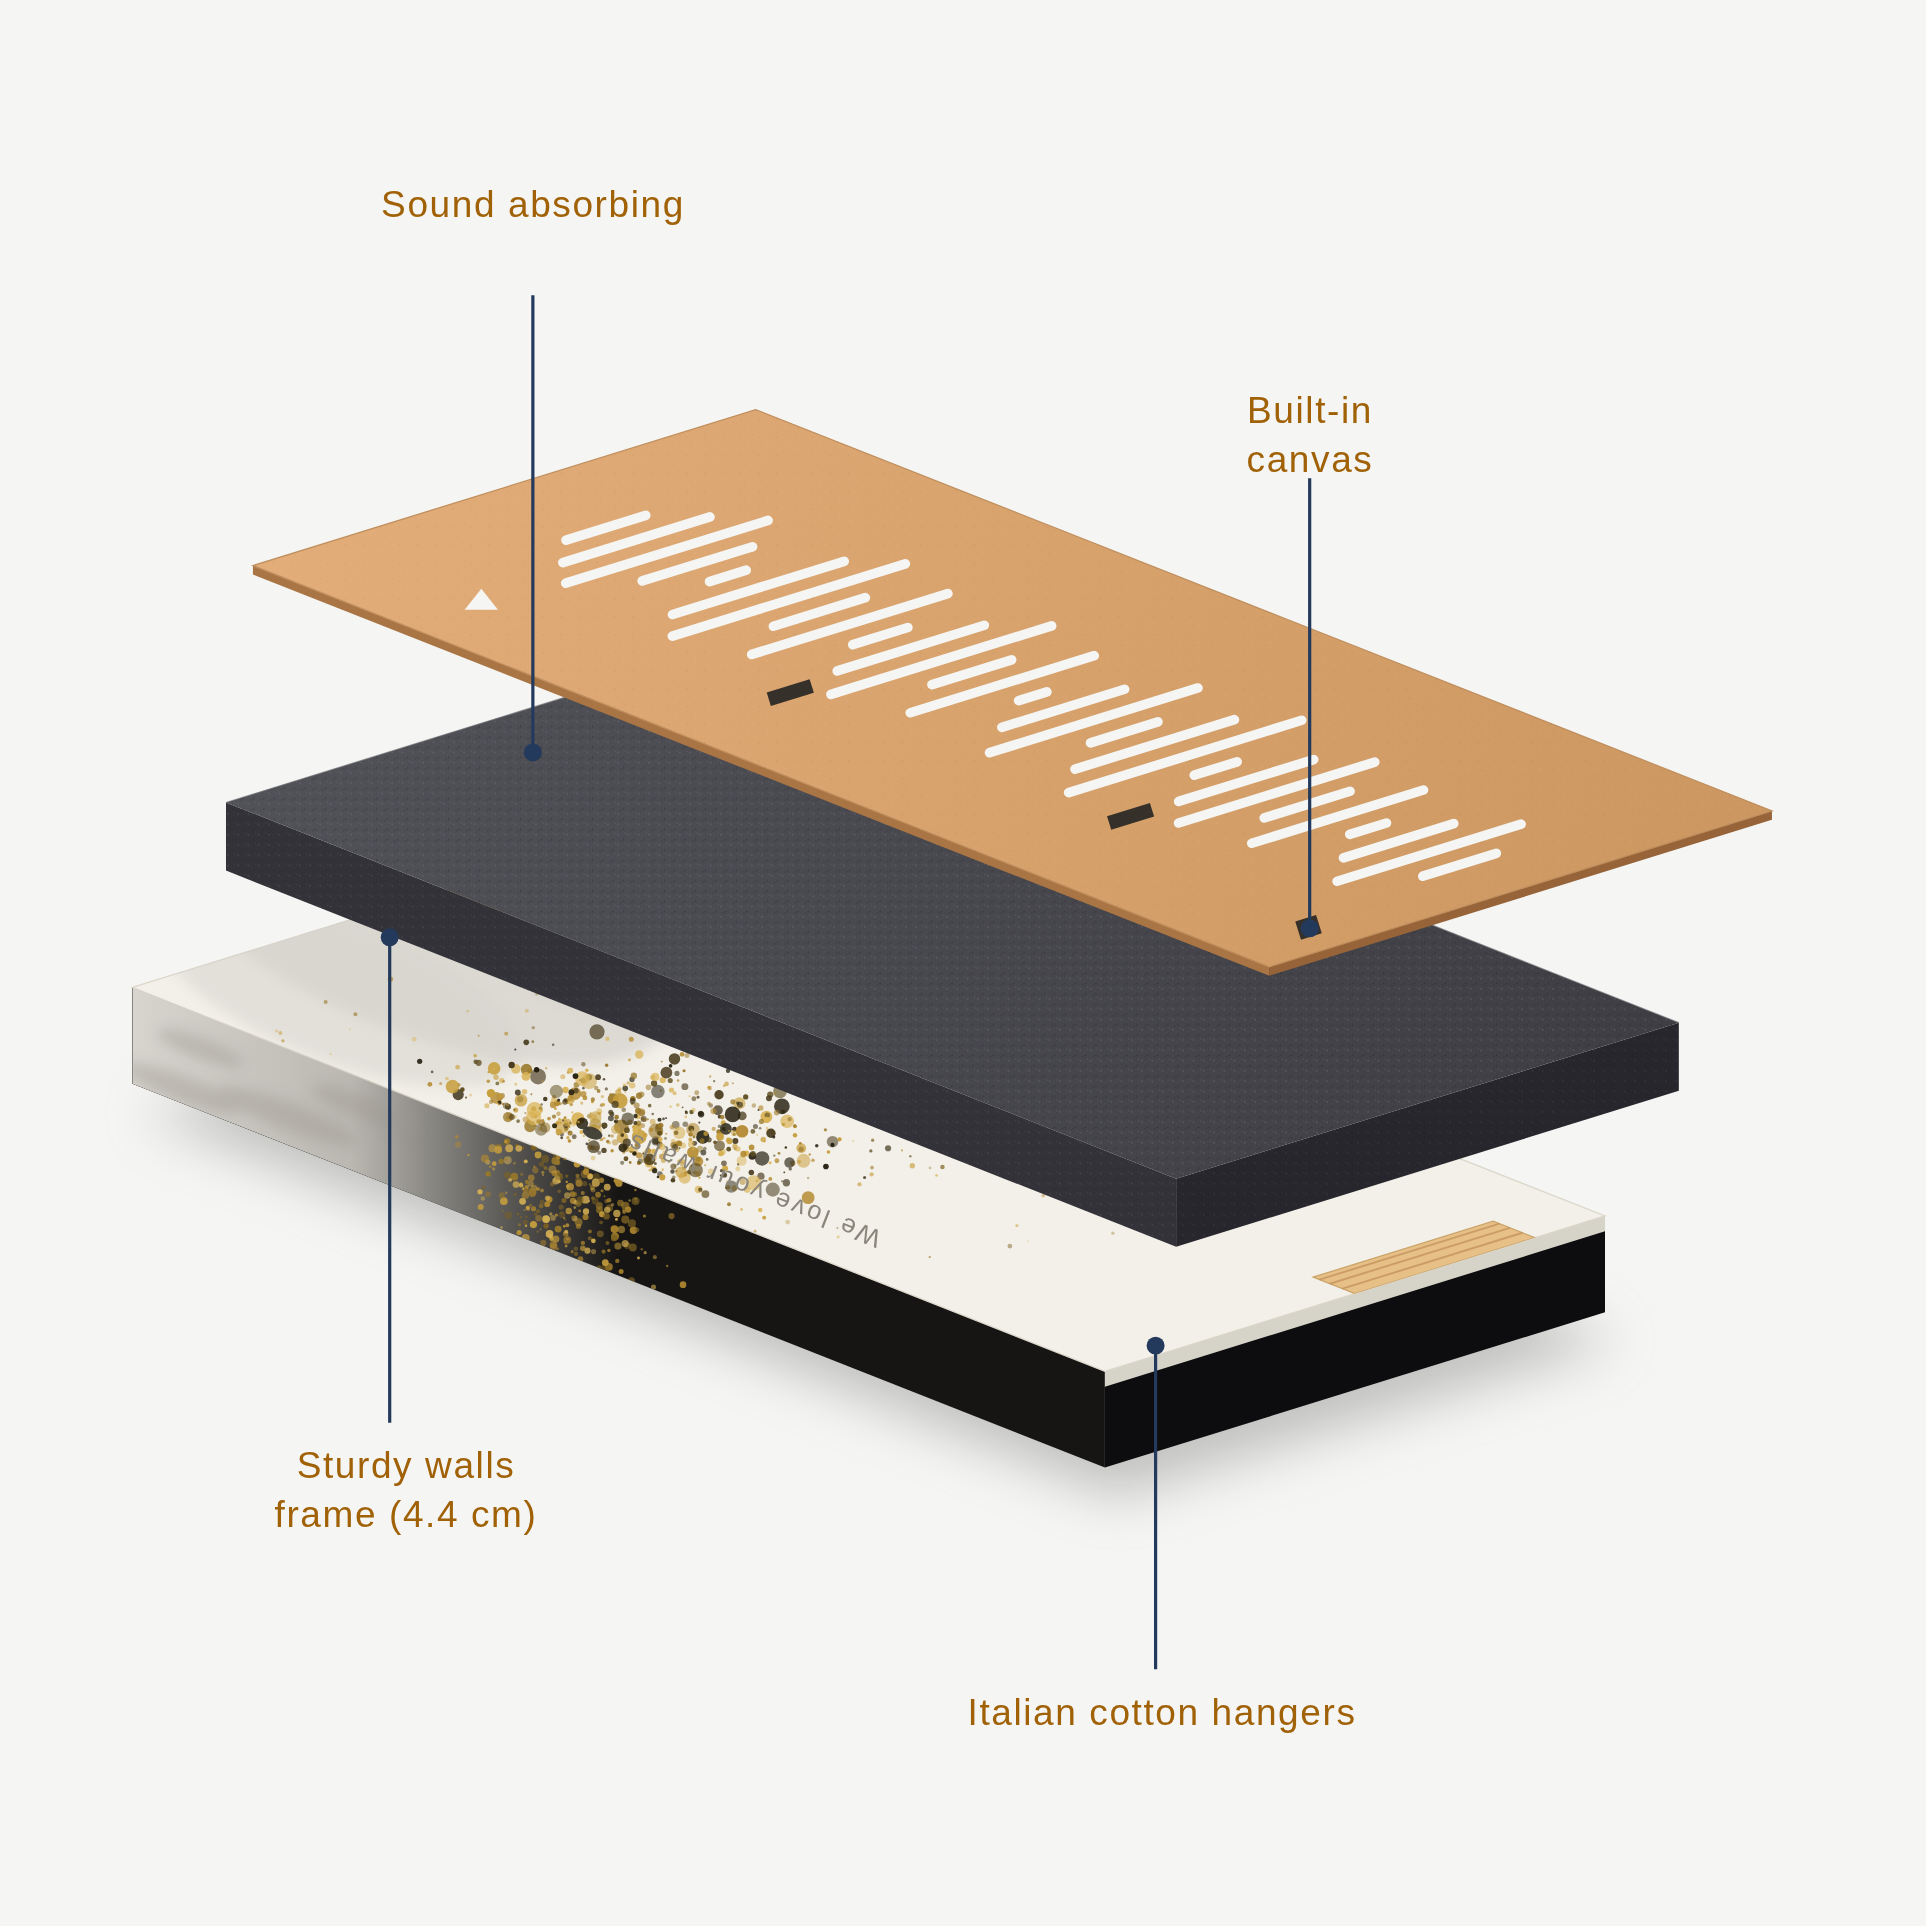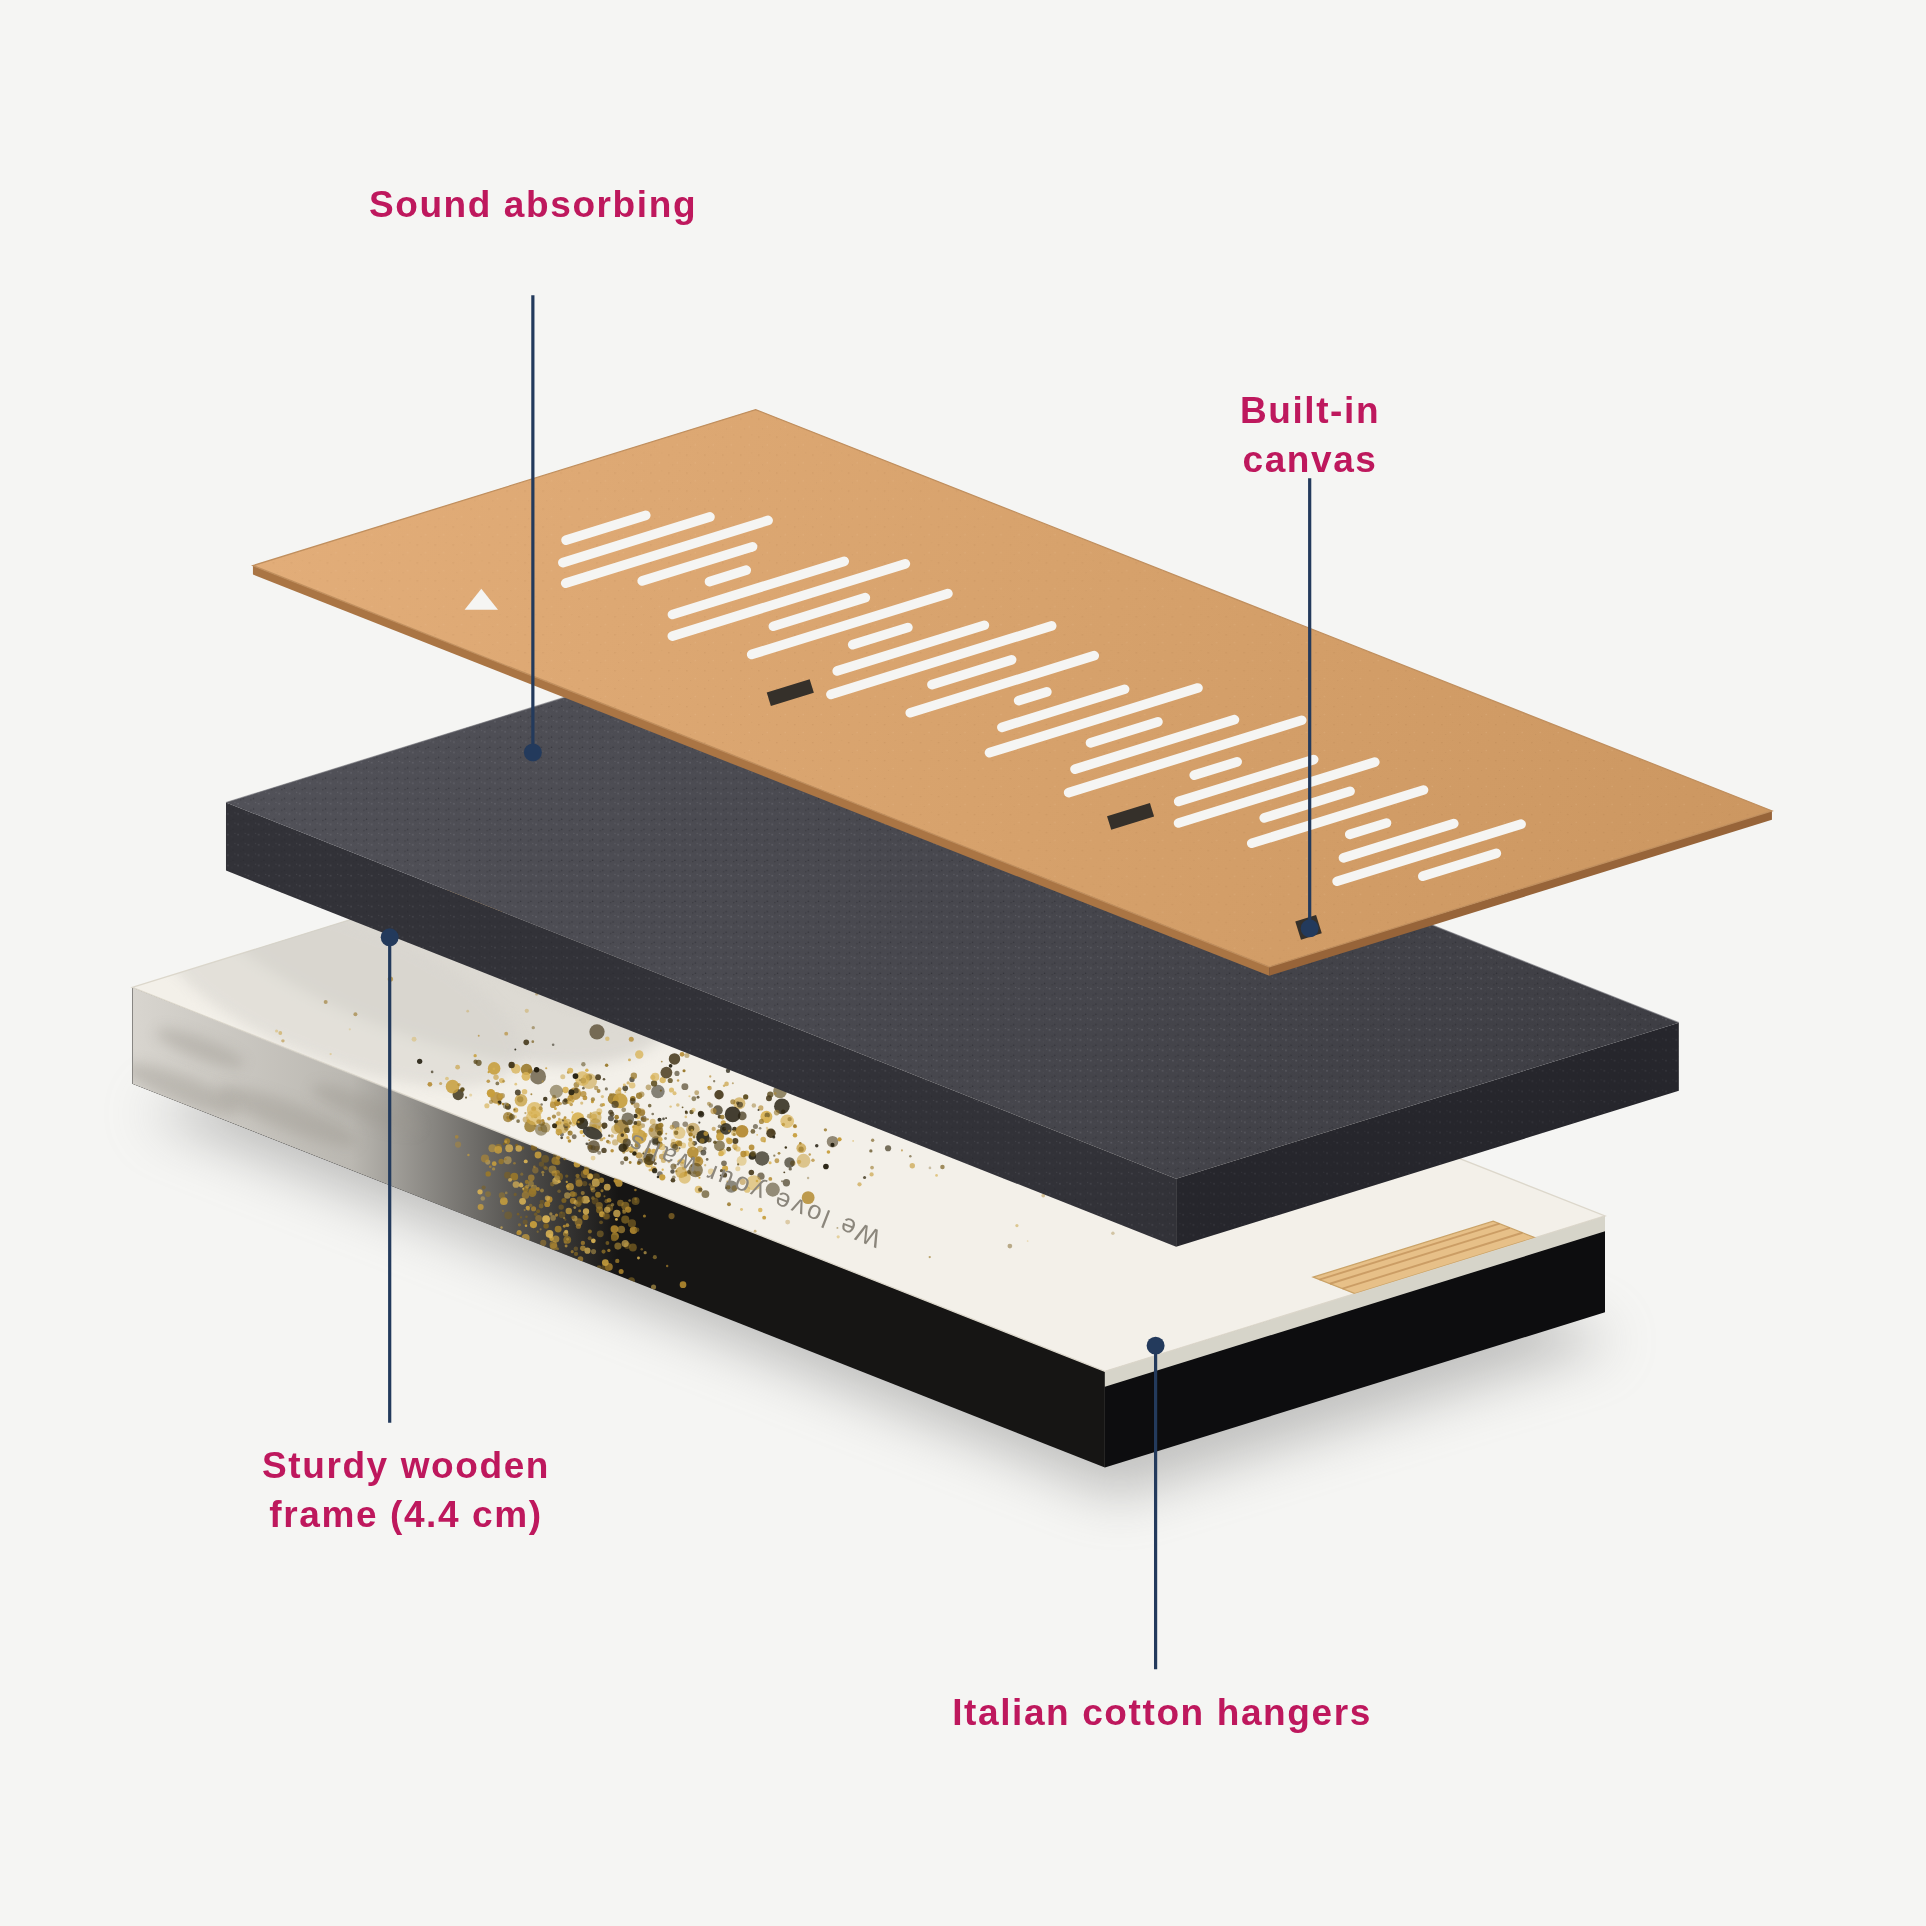--- a/index.html
+++ b/index.html
@@ -3,22 +3,22 @@
 <meta charset="utf-8">
 <style>
   html,body{margin:0;padding:0;background:#f5f5f3;}
   .stage{
     position:relative;width:1926px;height:1926px;background:#f5f5f3;
     overflow:hidden;font-family:"Liberation Sans",sans-serif;
   }
   .stage svg{position:absolute;left:0;top:0;}
   .label{
     position:absolute;transform:translateX(-50%);text-align:center;
-    color:#be185d;font-size:37px;line-height:1.32;letter-spacing:1.6px;
-    white-space:nowrap;font-weight:700;
+    color:#a16207;font-size:37px;line-height:1.32;letter-spacing:1.6px;
+    white-space:nowrap;font-weight:400;
   }
 </style>
 </head>
 <body>
 
 <div class="stage">
 
   <svg id="scene" width="1926" height="1926" viewBox="0 0 3000 3000">
     <defs id="scene-defs">
       <filter id="soft" x="-30%" y="-30%" width="160%" height="160%">
@@ -1079,21 +1079,21 @@
   <div class="label" style="left:533px;top:181px">
     <div>Sound absorbing</div>
   </div>
 
   <div class="label" style="left:1310px;top:387px">
     <div>Built-in</div>
     <div>canvas</div>
   </div>
 
   <div class="label" style="left:406px;top:1442px">
-    <div>Sturdy wooden</div>
+    <div>Sturdy walls</div>
     <div>frame (4.4 cm)</div>
   </div>
 
   <div class="label" style="left:1162px;top:1689px">
     <div>Italian cotton hangers</div>
   </div>
 
 </div>
 
 

